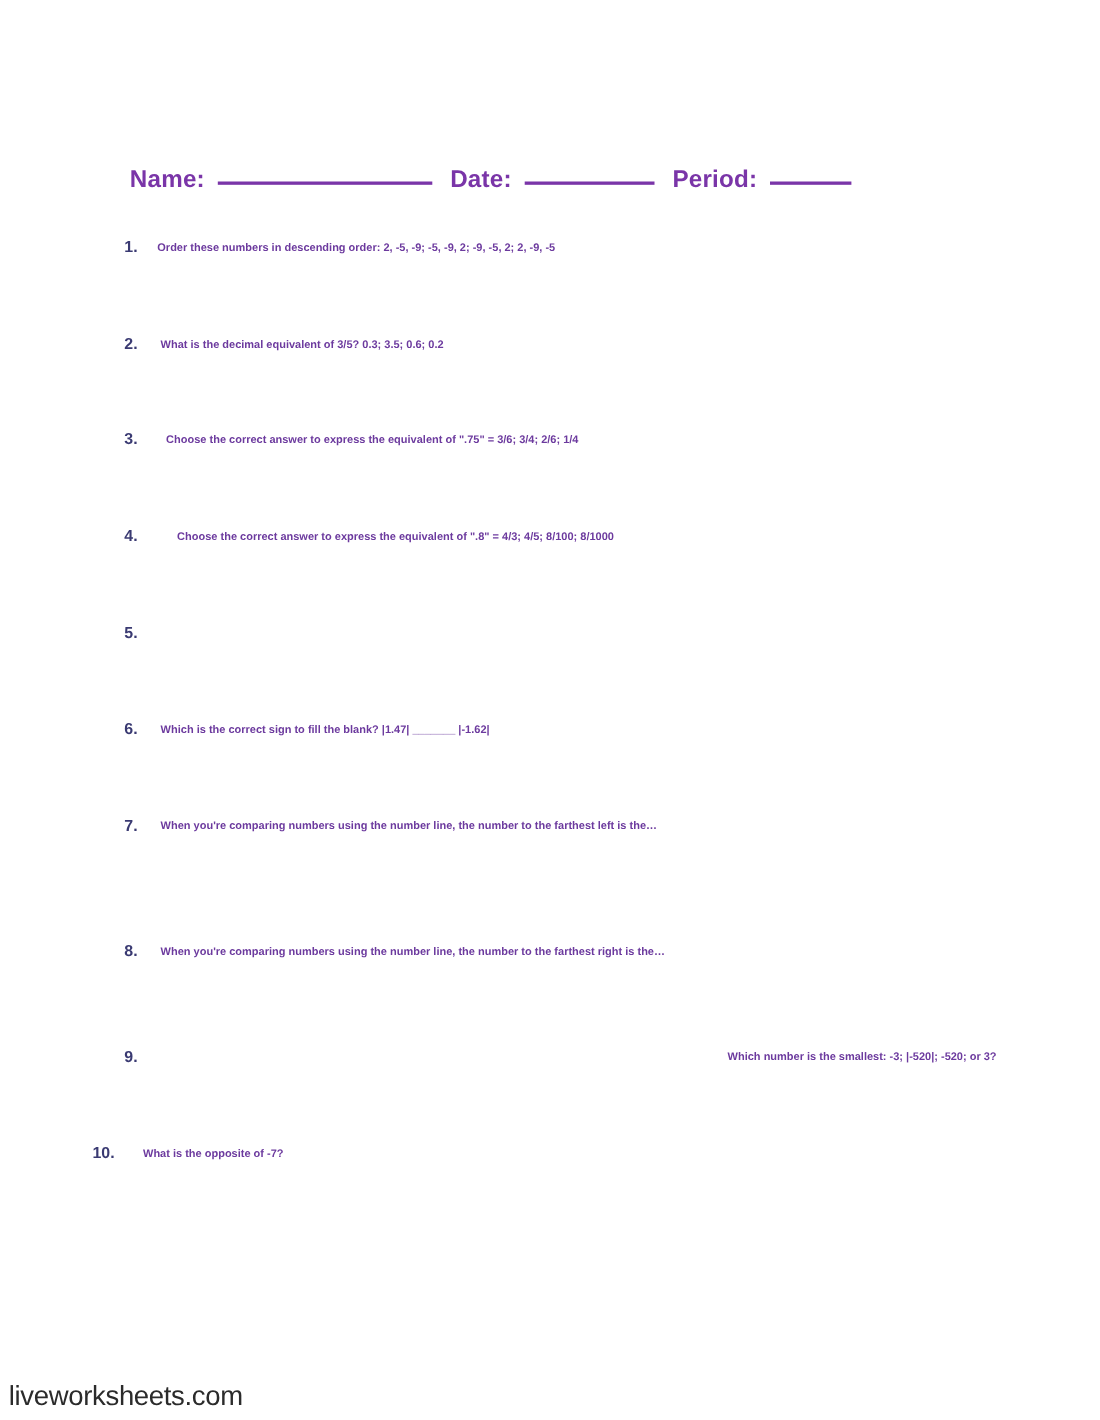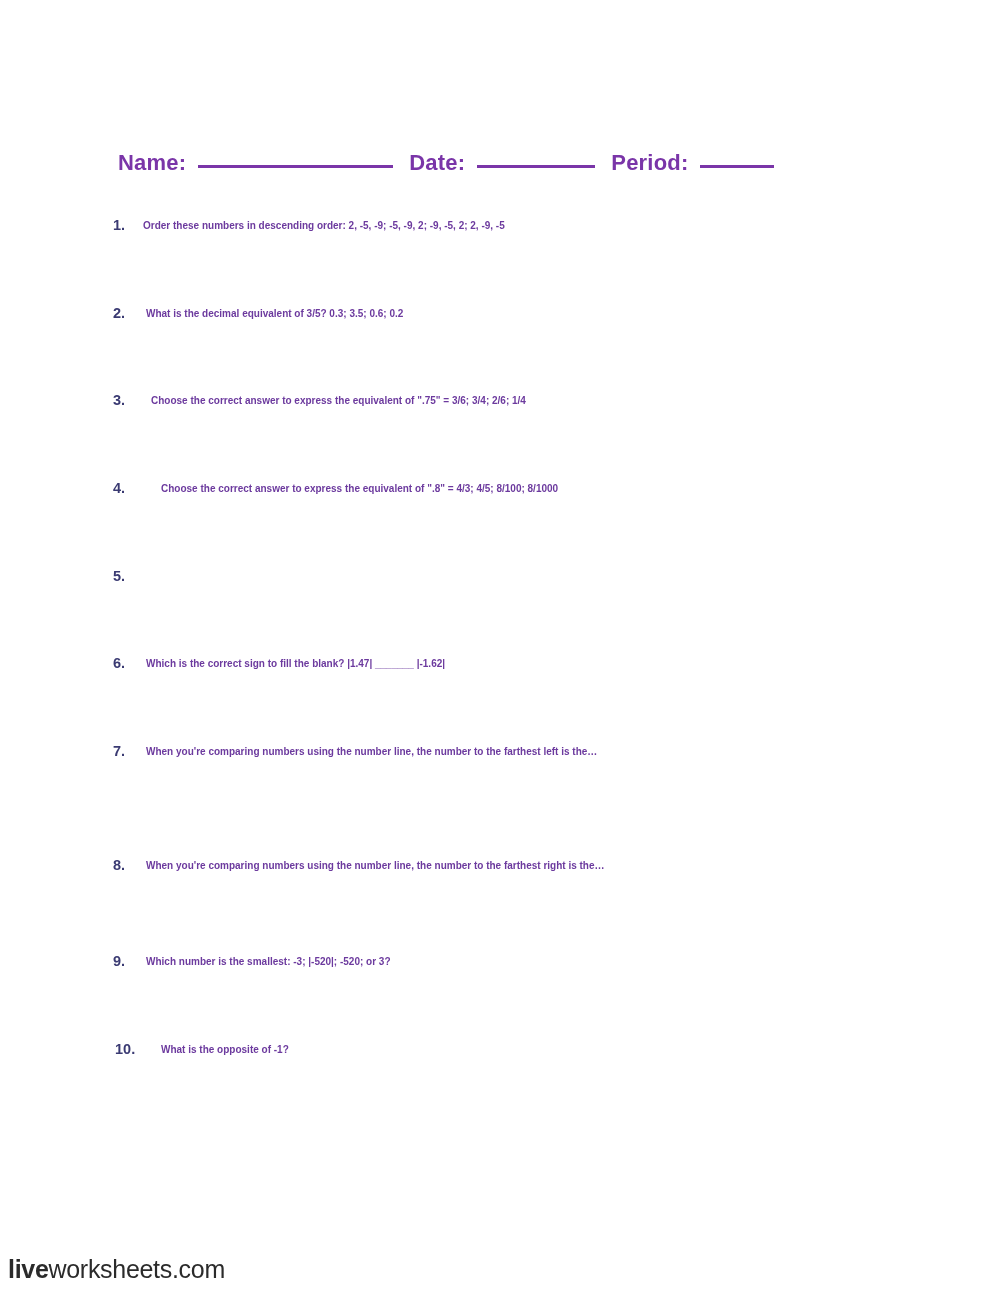--- a/index.html
+++ b/index.html
@@ -96,21 +96,21 @@
   
   .lw-logo {
     position: absolute;
     left: 8px;
     top: 1255px;
     font-size: 25px;
     color: #2B2B2B;
     letter-spacing: -0.3px;
     white-space: nowrap;
   }
-  .lw-logo .lw-light { font-weight: 700; }
+  .lw-logo .lw-light { font-weight: 400; }
   .lw-logo .lw-bold  { font-weight: normal; }
 </style>
 </head>
 <body>
 
 <div class="page">
 
   <div class="header-line">
     <span class="fld">Name:</span><span class="gap-sm"></span><span class="blank blank-name"></span><span class="gap-md"></span><span class="fld">Date:</span><span class="gap-sm"></span><span class="blank blank-date"></span><span class="gap-md"></span><span class="fld">Period:</span><span class="gap-sm"></span><span class="blank blank-period"></span>
   </div>
@@ -143,25 +143,25 @@
       <div class="q-row" style="top: 526px;">
         <div class="q-num" style="margin-left: 113px; width: 33px;">7.</div>
         <div class="q-text" style="width: 735px;">When you're comparing numbers using the number line, the number to the farthest left is the…</div>
       </div>
       <div class="q-row" style="top: 640px;">
         <div class="q-num" style="margin-left: 113px; width: 33px;">8.</div>
         <div class="q-text" style="width: 735px;">When you're comparing numbers using the number line, the number to the farthest right is the…</div>
       </div>
       <div class="q-row" style="top: 736px;">
         <div class="q-num" style="margin-left: 113px; width: 33px;">9.</div>
-        <div class="q-text" style="width: 760px;">Which number is the smallest: -3; |-520|; -520; or 3?</div>
+        <div class="q-text" style="width: 760px; text-align: right;">Which number is the smallest: -3; |-520|; -520; or 3?</div>
       </div>
       <div class="q-row" style="top: 824px;">
-        <div class="q-num" style="margin-left: 115px; width: 46px;">10.</div>
-        <div class="q-text" style="width: 760px;">What is the opposite of -1?</div>
+        <div class="q-num" style="margin-left: 84px; width: 46px;">10.</div>
+        <div class="q-text" style="width: 760px;">What is the opposite of -7?</div>
       </div>
     </div>
 
   <div class="lw-logo">
     <span class="lw-light">live</span><span class="lw-bold">worksheets.com</span>
   </div>
 
 </div>
 
 </body></html>

